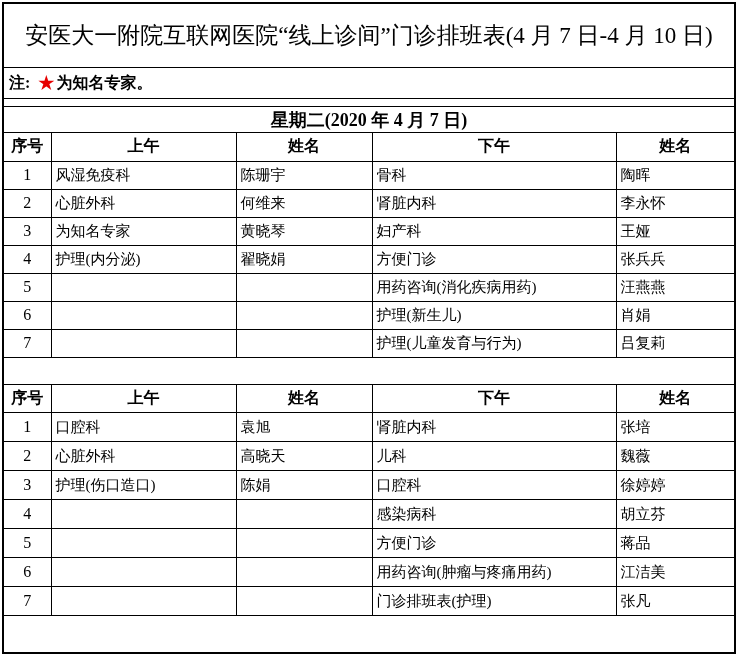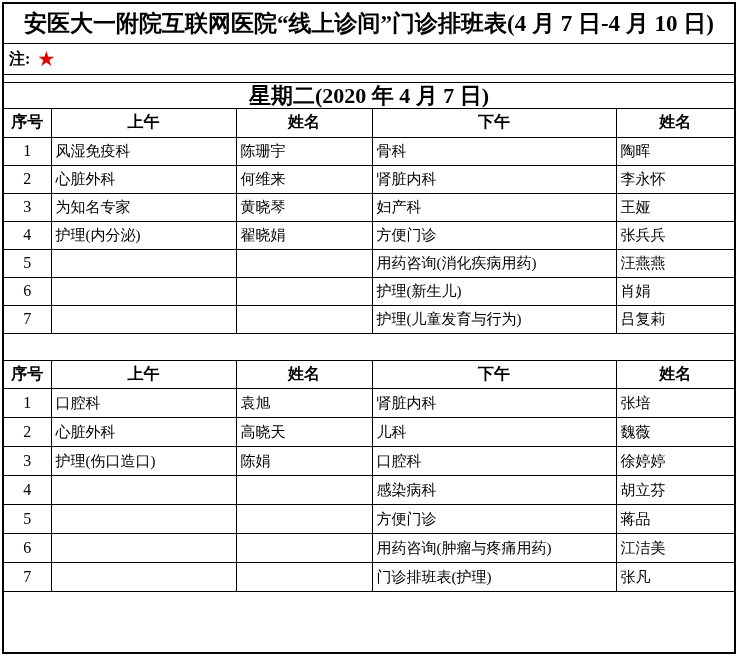--- a/index.html
+++ b/index.html
@@ -6,33 +6,33 @@
   body{
     width:740px;height:656px;overflow:hidden;position:relative;
     font-family:"Liberation Serif","DejaVu Serif",serif;color:#000;
   }
   .sheet{
     position:absolute;left:2px;top:2px;width:734px;height:652px;
     box-sizing:border-box;border:2px solid #000;background:#fff;overflow:hidden;
   }
   .row{box-sizing:border-box;border-bottom:1px solid #000;overflow:hidden;}
   .title-row{
-    height:40px;display:flex;align-items:center;justify-content:center;
-    font-weight:bold;font-size:23px;letter-spacing:0px;white-space:nowrap;
+    height:64px;display:flex;align-items:center;justify-content:center;
+    font-weight:normal;font-size:23px;letter-spacing:0px;white-space:nowrap;
   }
   .note-row{
     height:31px;display:flex;align-items:center;
     font-weight:bold;font-size:16px;padding-left:5px;
   }
   .note-row .star{color:#e60000;font-size:18px;margin:0 2px 0 8px;}
   .strip-thin{height:8px;}
   .strip-gap{height:27px;}
   .day-row{
     display:flex;align-items:center;justify-content:center;
-    font-weight:bold;font-size:22px;
+    font-weight:bold;font-size:18px;
   }
   .day-row.d1{height:26px;}
   .day-row.d2{height:28px;}
   table{border-collapse:collapse;table-layout:fixed;width:730px;}
   col.c0{width:47px;}  col.c1{width:185px;} col.c2{width:136px;}
   col.c3{width:244px;} col.c4{width:118px;}
   th,td{
     border:1px solid #000;overflow:hidden;white-space:nowrap;
     vertical-align:middle;padding:0;
   }
@@ -50,20 +50,21 @@
 </head>
 <body>
 
 <div class="sheet">
 
   <div class="row title-row">安医大一附院互联网医院“线上诊间”门诊排班表(4 月 7 日-4 月 10 日)</div>
 
   <div class="row note-row">
     <span>注:</span>
     <span class="star">★</span>
+    <span>为知名专家。</span>
   </div>
 
   <div class="row strip-thin"></div>
 
   <div class="row day-row d1">星期二(2020 年 4 月 7 日)</div>
 
   <table class="t1">
     <colgroup>
         <col class="c0">
         <col class="c1">

